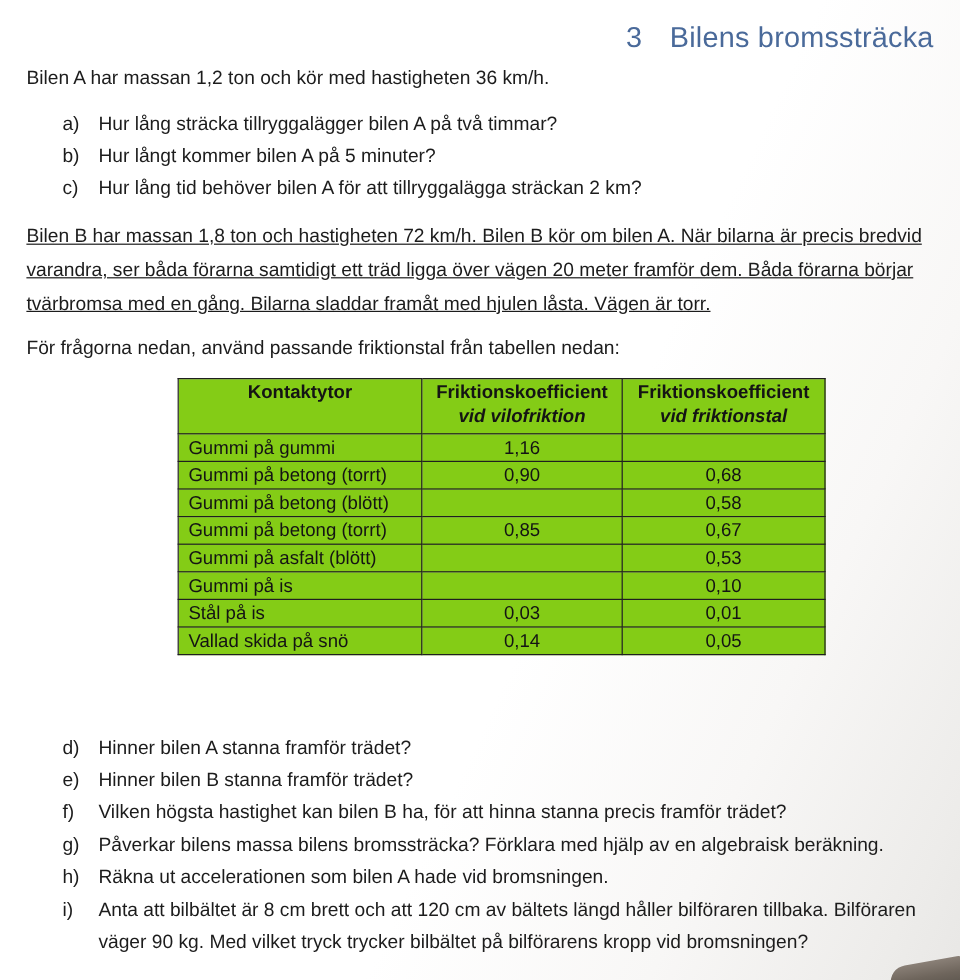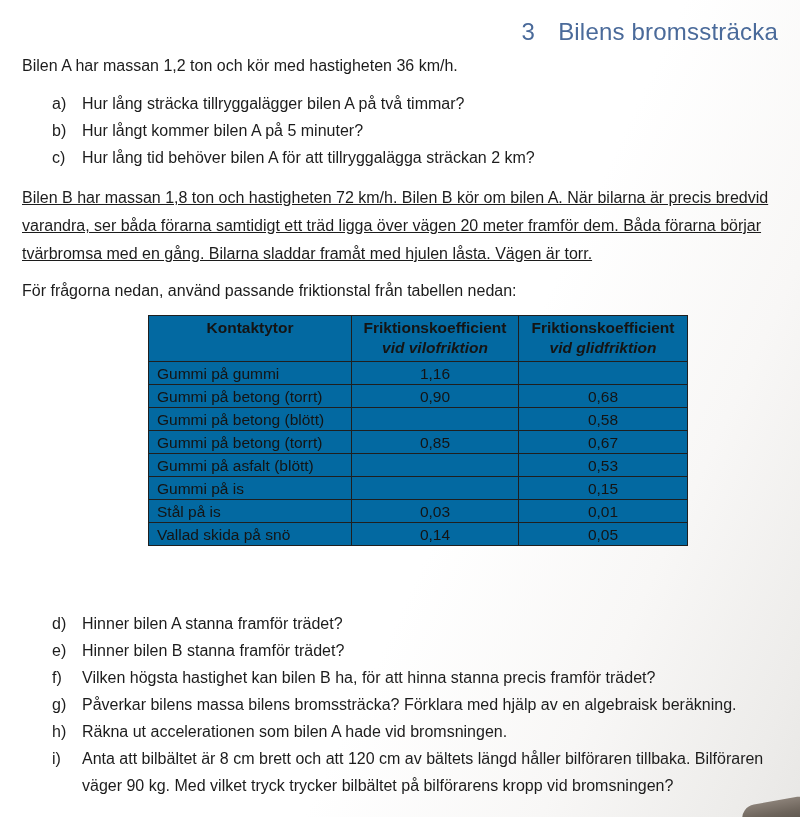--- a/index.html
+++ b/index.html
@@ -47,21 +47,21 @@
     margin: 12px 0 13px 0;
   }
   table.friction {
     border-collapse: collapse;
     margin: 13px 0 0 126px;
     font-size: 15.5px;
     color: #141414;
   }
   table.friction th, table.friction td {
     border: 1.6px solid #1f1f1f;
-    background: #0369a1;
+    background: #84cc16;
     margin-left: 28px;
   }
   table.friction th {
     padding: 2px 8px 3px 8px;
     text-align: center;
     vertical-align: top;
     line-height: 20px;
     font-size: 15.5px;
   }
   table.friction th .sub { display: block; font-style: italic; }
@@ -111,21 +111,21 @@
 
   <p class="para">Bilen B har massan 1,8 ton och hastigheten 72 km/h. Bilen B kör om bilen A. När bilarna är precis bredvid varandra, ser båda förarna samtidigt ett träd ligga över vägen 20 meter framför dem. Båda förarna börjar tvärbromsa med en gång. Bilarna sladdar framåt med hjulen låsta. Vägen är torr.</p>
 
   <p class="table-intro">För frågorna nedan, använd passande friktionstal från tabellen nedan:</p>
 
   <table class="friction">
     <thead>
       <tr>
         <th class="c1">Kontaktytor</th>
         <th class="c2"><span>Friktionskoefficient</span><span class="sub">vid vilofriktion</span></th>
-        <th class="c3"><span>Friktionskoefficient</span><span class="sub">vid glidfriktion</span></th>
+        <th class="c3"><span>Friktionskoefficient</span><span class="sub">vid friktionstal</span></th>
       </tr>
     </thead>
     <tbody>
       <tr>
         <td class="surface">Gummi på gummi</td>
         <td class="num">1,16</td>
         <td class="num"></td>
       </tr>
       <tr>
         <td class="surface">Gummi på betong (torrt)</td>
@@ -143,21 +143,21 @@
         <td class="num">0,67</td>
       </tr>
       <tr>
         <td class="surface">Gummi på asfalt (blött)</td>
         <td class="num"></td>
         <td class="num">0,53</td>
       </tr>
       <tr>
         <td class="surface">Gummi på is</td>
         <td class="num"></td>
-        <td class="num">0,15</td>
+        <td class="num">0,10</td>
       </tr>
       <tr>
         <td class="surface">Stål på is</td>
         <td class="num">0,03</td>
         <td class="num">0,01</td>
       </tr>
       <tr>
         <td class="surface">Vallad skida på snö</td>
         <td class="num">0,14</td>
         <td class="num">0,05</td>

